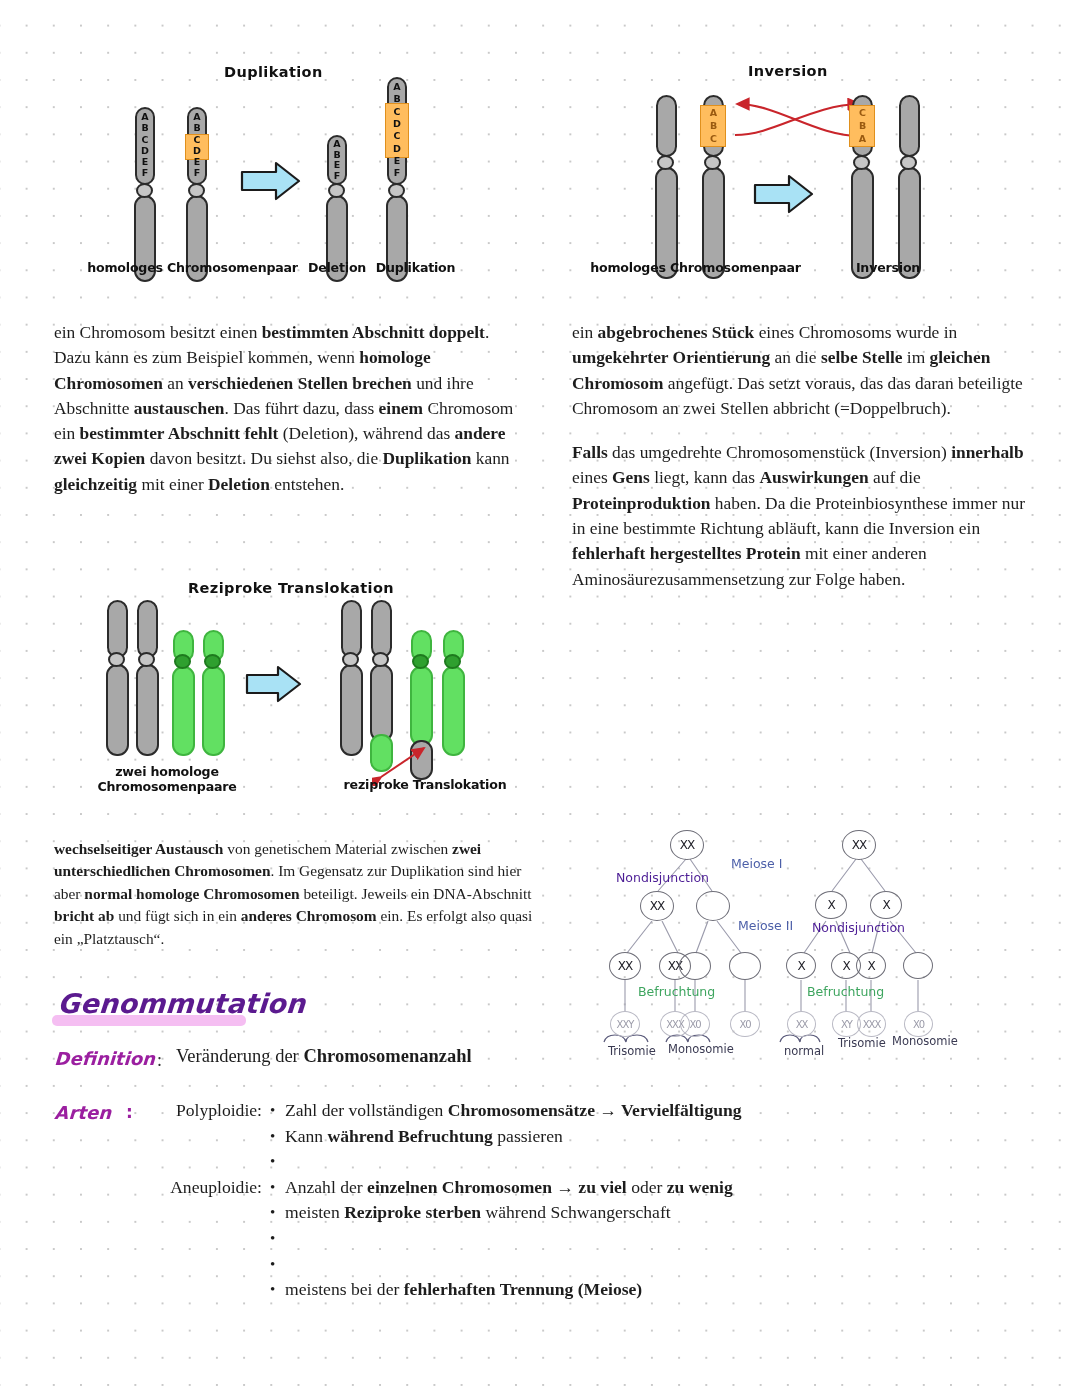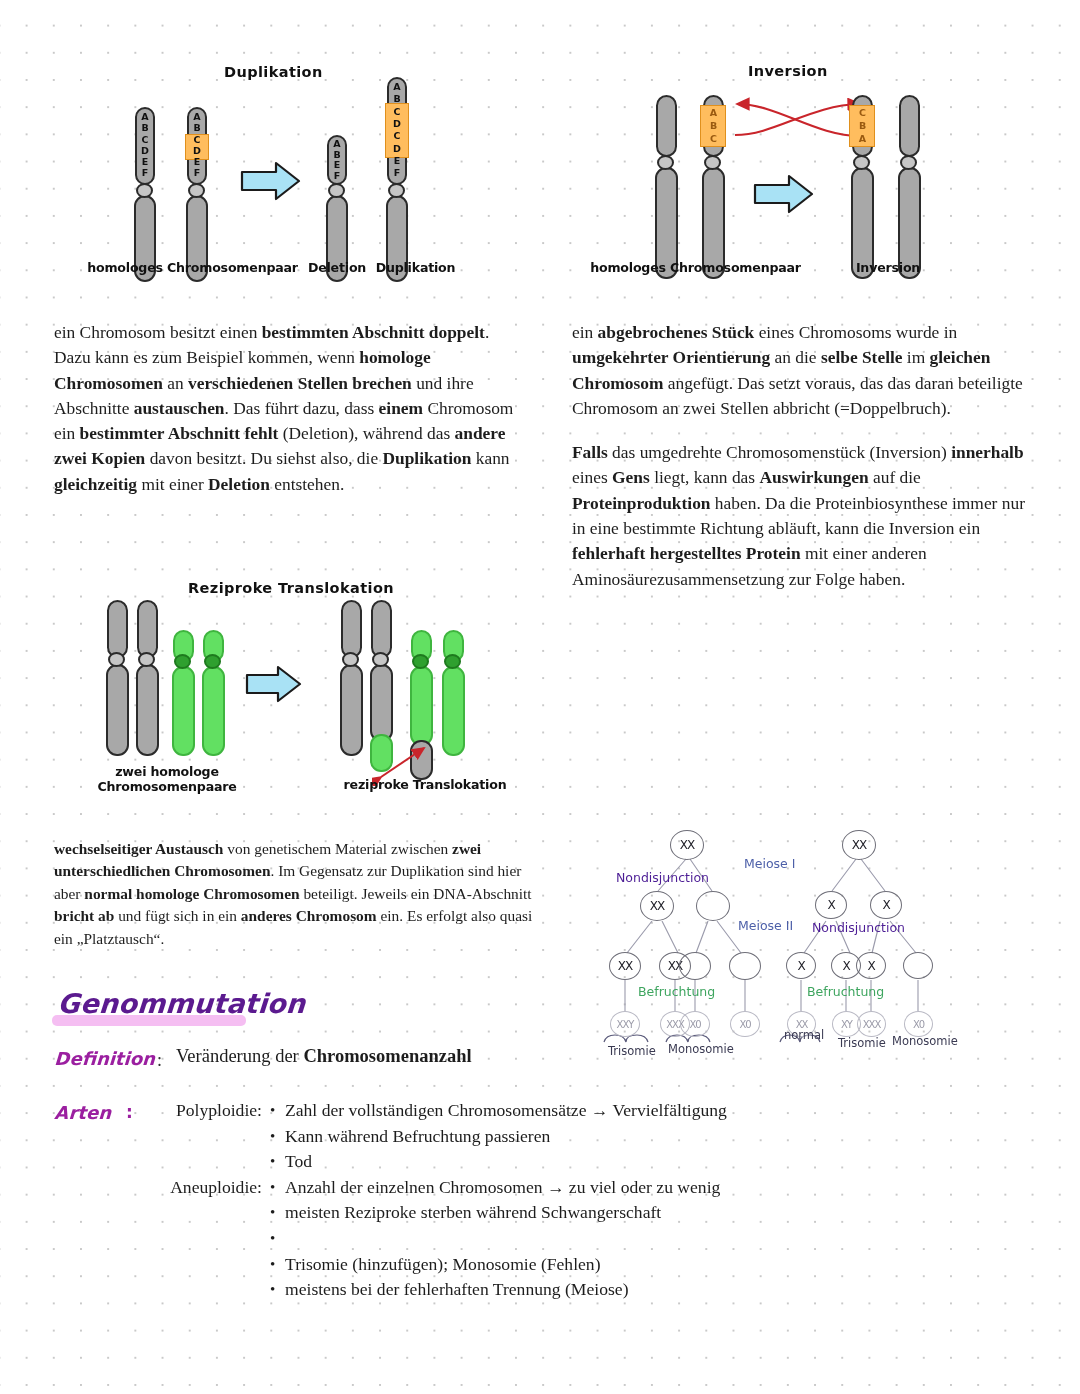--- a/index.html
+++ b/index.html
@@ -73,21 +73,21 @@
   .arten-colon { left: 126px; top: 1102px; font-family:"DejaVu Sans",sans-serif; font-weight:bold; font-size:17px; color:#9b1fa0; }
   .def-text { left: 176px; top: 1046px; font-size: 18.5px; color: #1d1d1d; }
   .def-text b { font-weight: bold; }
 
   
   .list-wrap { left: 152px; top: 1098px; width: 760px; }
   .list-row { display: flex; font-size: 17.6px; line-height: 25.6px; color:#1d1d1d; }
   .list-kind { width: 118px; text-align: right; padding-right: 8px; flex: none; }
   .list-bullet { width: 15px; flex: none; text-align: left; font-size: 15px; }
   .list-txt { flex: 1; }
-  .list-txt b { font-weight: normal; }
+  .list-txt b { font-weight: bold; }
 
   
   .diag-title {
     font-family: "DejaVu Sans", sans-serif;
     font-weight: bold;
     font-size: 14.5px;
     color: #111;
     letter-spacing: 0.4px;
     white-space: nowrap;
   }
@@ -432,30 +432,30 @@
   <div class="meio-node" style="left:290px;top:63px;width:32px;height:28px;">X</div>
   <div class="meio-node" style="left:206px;top:124px;width:30px;height:27px;">X</div>
   <div class="meio-node" style="left:251px;top:124px;width:30px;height:27px;">X</div>
   <div class="meio-node" style="left:276px;top:124px;width:30px;height:27px;">X</div>
   <div class="meio-node" style="left:323px;top:124px;width:30px;height:27px;"></div>
   <div class="meio-node pale" style="left:207px;top:183px;width:29px;height:26px;">XX</div>
   <div class="meio-node pale" style="left:252px;top:183px;width:29px;height:26px;">XY</div>
   <div class="meio-node pale" style="left:277px;top:183px;width:29px;height:26px;">XXX</div>
   <div class="meio-node pale" style="left:324px;top:183px;width:29px;height:26px;">X0</div>
 
-  <div class="meio-lbl lbl-blue" style="left:164px;top:28px;">Meiose I</div>
+  <div class="meio-lbl lbl-blue" style="left:151px;top:28px;">Meiose I</div>
   <div class="meio-lbl lbl-blue" style="left:158px;top:90px;">Meiose II</div>
   <div class="meio-lbl lbl-red" style="left:36px;top:42px;">Nondisjunction</div>
   <div class="meio-lbl lbl-red" style="left:232px;top:92px;">Nondisjunction</div>
   <div class="meio-lbl lbl-green" style="left:58px;top:156px;">Befruchtung</div>
   <div class="meio-lbl lbl-green" style="left:227px;top:156px;">Befruchtung</div>
 
   <div class="meio-lbl lbl-dark" style="left:28px;top:216px;">Trisomie</div>
   <div class="meio-lbl lbl-dark" style="left:88px;top:214px;">Monosomie</div>
-  <div class="meio-lbl lbl-dark" style="left:204px;top:200px;">normal</div>
+  <div class="meio-lbl lbl-dark" style="left:204px;top:216px;">normal</div>
   <div class="meio-lbl lbl-dark" style="left:258px;top:208px;">Trisomie</div>
   <div class="meio-lbl lbl-dark" style="left:312px;top:206px;">Monosomie</div>
 </div>
 
 <div class="abs heading-underline"></div>
 <div class="abs heading-genom">Genommutation</div>
 
 <div class="abs label-def">Definition</div>
 <div class="abs def-colon">:</div>
 <div class="abs def-text">Veränderung der <b>Chromosomenanzahl</b></div>
@@ -470,39 +470,37 @@
       <div class="list-txt">Zahl der vollständigen <b>Chromosomensätze → Vervielfältigung</b></div>
     </div>
     <div class="list-row">
       <div class="list-kind"></div>
       <div class="list-bullet">•</div>
       <div class="list-txt">Kann <b>während Befruchtung</b> passieren</div>
     </div>
     <div class="list-row">
       <div class="list-kind"></div>
       <div class="list-bullet">•</div>
-      <div class="list-txt"><b>Tod</b></div>
     </div>
     <div class="list-row">
       <div class="list-kind">Aneuploidie:</div>
       <div class="list-bullet">•</div>
       <div class="list-txt">Anzahl der <b>einzelnen Chromosomen → zu viel</b> oder <b>zu wenig</b></div>
     </div>
     <div class="list-row">
       <div class="list-kind"></div>
       <div class="list-bullet">•</div>
       <div class="list-txt">meisten <b>Reziproke sterben</b> während Schwangerschaft</div>
     </div>
     <div class="list-row">
       <div class="list-kind"></div>
       <div class="list-bullet">•</div>
     </div>
     <div class="list-row">
       <div class="list-kind"></div>
       <div class="list-bullet">•</div>
-      <div class="list-txt"><b>Trisomie (hinzufügen); Monosomie (Fehlen)</b></div>
     </div>
     <div class="list-row">
       <div class="list-kind"></div>
       <div class="list-bullet">•</div>
       <div class="list-txt">meistens bei der <b>fehlerhaften Trennung (Meiose)</b></div>
     </div>
   </div>
 
 </body></html>

